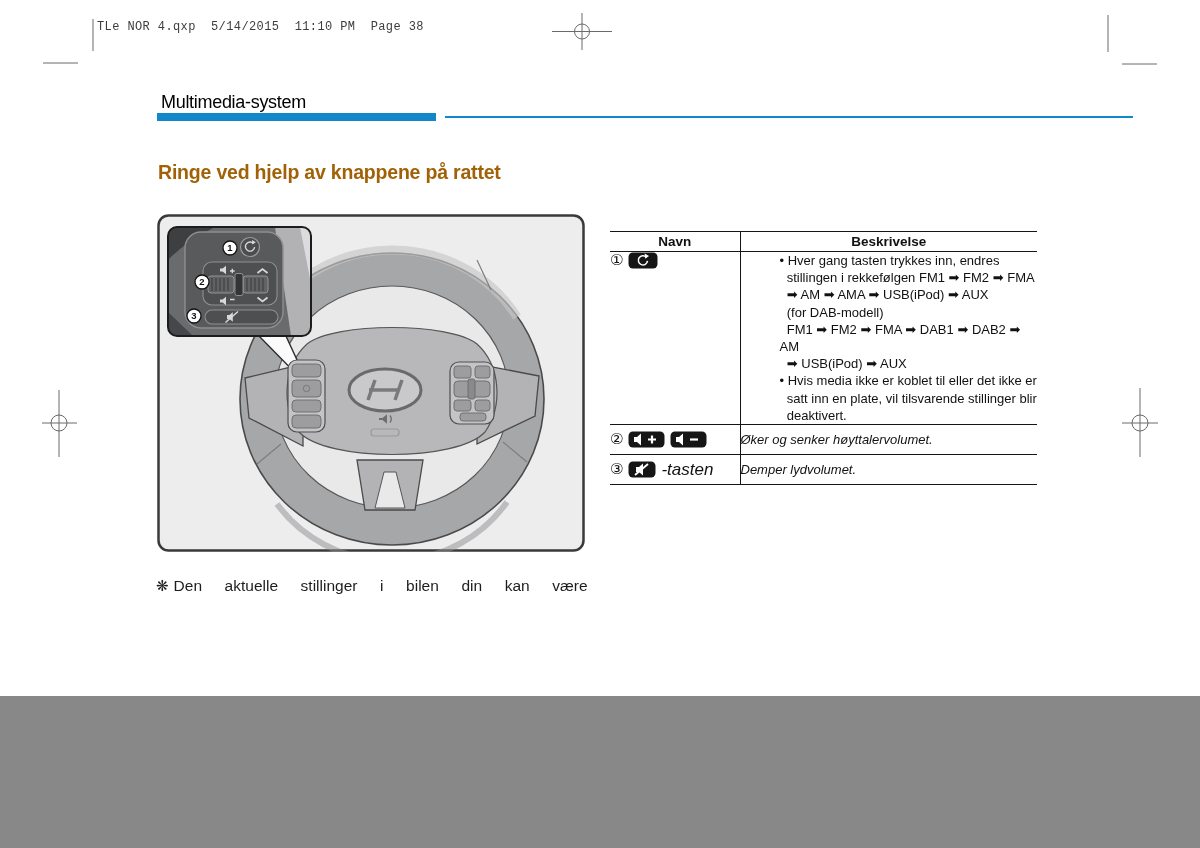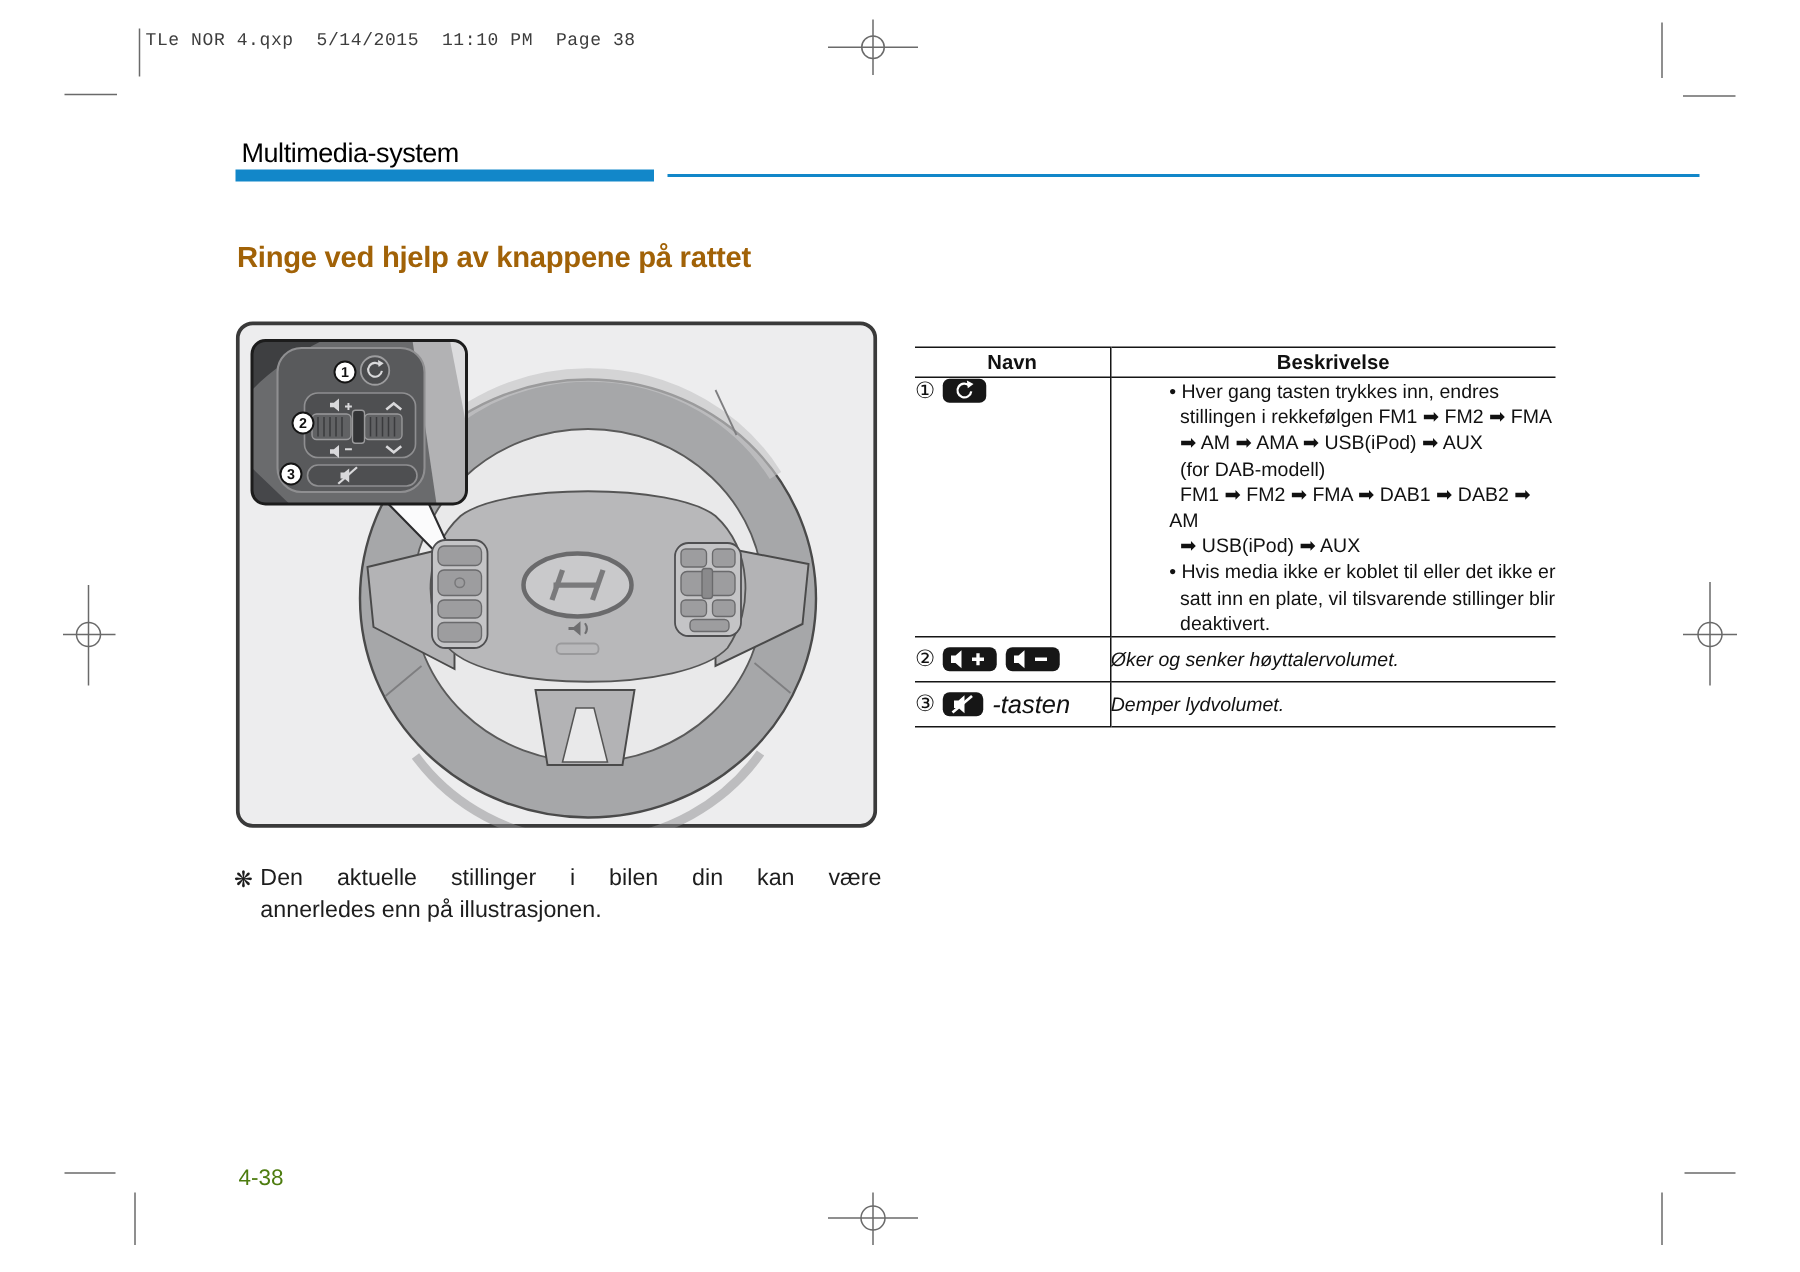--- a/index.html
+++ b/index.html
@@ -1,16 +1,16 @@
 <!DOCTYPE html>
 <html><head>
 <meta charset="utf-8">
 <style>
   html,body{margin:0;padding:0;background:#888;}
-  #page{position:relative;width:1200px;height:848px;background:#ffffff;overflow:hidden;
+  #page{position:relative;width:1200px;height:696px;background:#ffffff;overflow:hidden;
         font-family:"Liberation Sans","DejaVu Sans",sans-serif;color:#1c1c1c;}
   
   #cropmarks{position:absolute;left:0;top:0;width:1200px;height:848px;pointer-events:none;}
   
   #print-line{position:absolute;left:97px;top:20px;font-family:"Liberation Mono","DejaVu Sans Mono",monospace;
               font-size:12px;color:#3d3d3d;white-space:pre;letter-spacing:.4px;}
   
   #section-title{position:absolute;left:161px;top:92px;font-size:18px;color:#000000;letter-spacing:-.3px;}
   #section-bar{position:absolute;left:157px;top:113px;width:279px;height:8px;background:#1287c9;}
   #section-rule{position:absolute;left:445px;top:116px;width:688px;height:2px;background:#1287c9;}
@@ -281,19 +281,18 @@
         </td>
         <td class="desc-cell"><span class="desc-text">Demper lydvolumet.</span></td>
       </tr>
     </tbody>
   </table>
 
   <div id="note">
     <div id="note-symbol">❋</div>
     <div id="note-text">
       <div class="justify-last">Den aktuelle stillinger i bilen din kan være</div>
-      <div>annerledes enn på illustrasjonen.</div>
     </div>
   </div>
 
   <div id="page-number">4-38</div>
 
 </div>
 
 </body></html>

